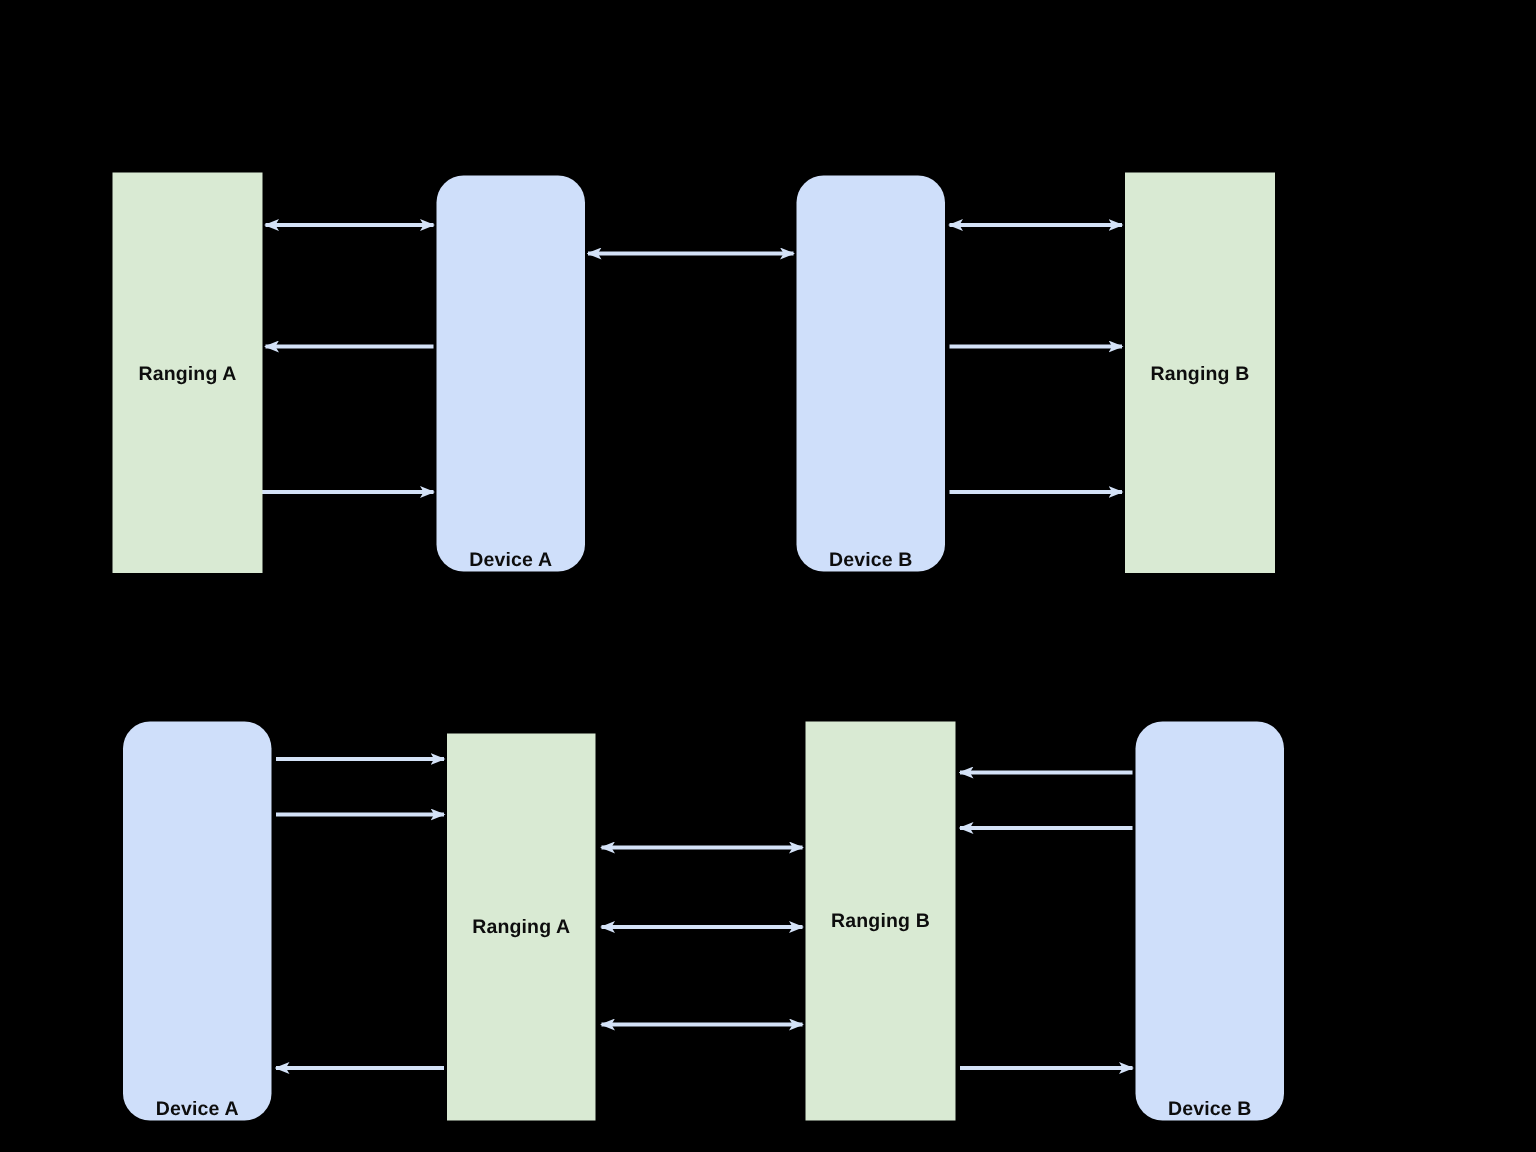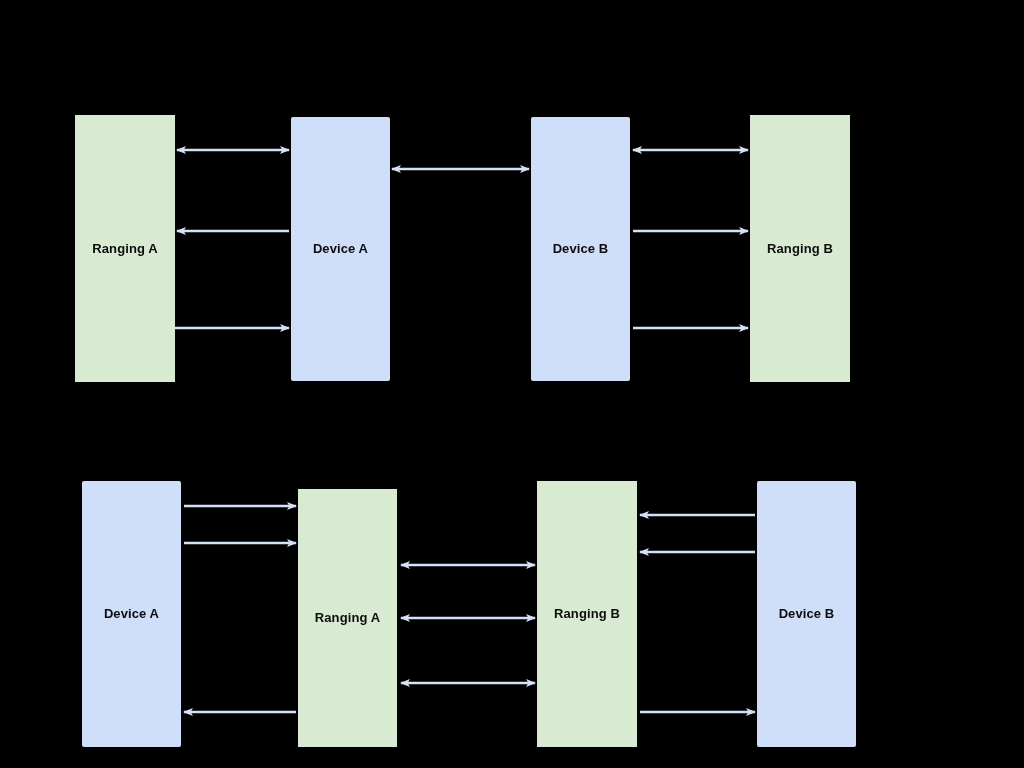--- a/index.html
+++ b/index.html
@@ -35,21 +35,22 @@
     letter-spacing: 0.1px;
     line-height: 1.2;
     user-select: none;
   }
   .node.green {
     background: #d9ead3;
     border-radius: 0px;
   }
   .node.blue {
     background: #cfdffa;
-    border-radius: 2px;
+    border-radius: 18px;
+    align-items: flex-end;
   }
   .edge-layer {
     position: absolute;
     left: 0;
     top: 0;
     width: 1024px;
     height: 768px;
     pointer-events: none;
   }
 </style>

